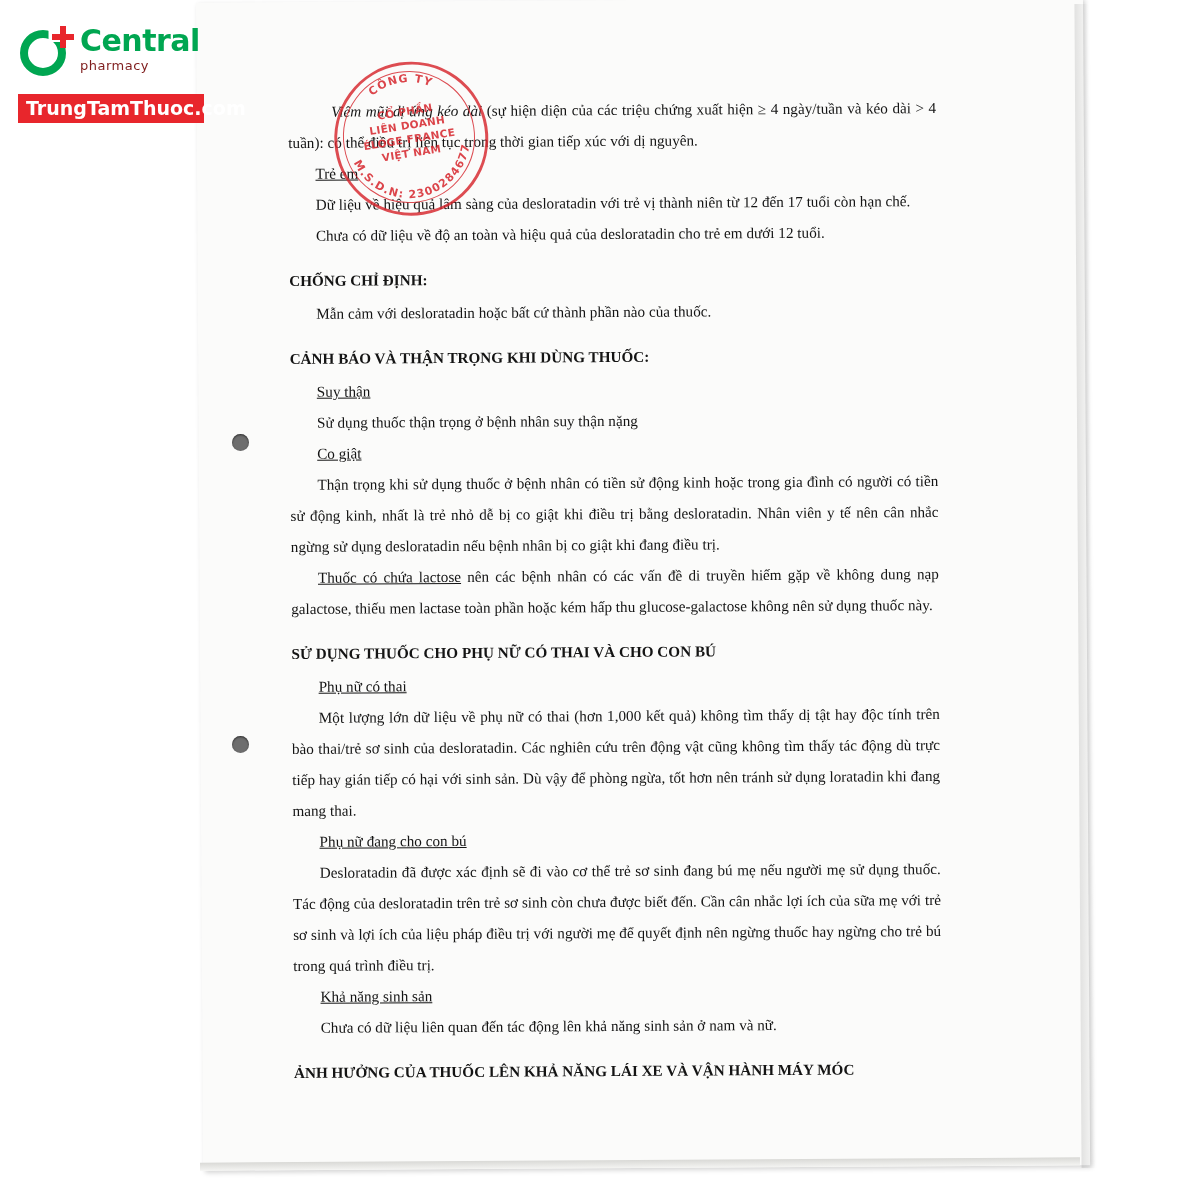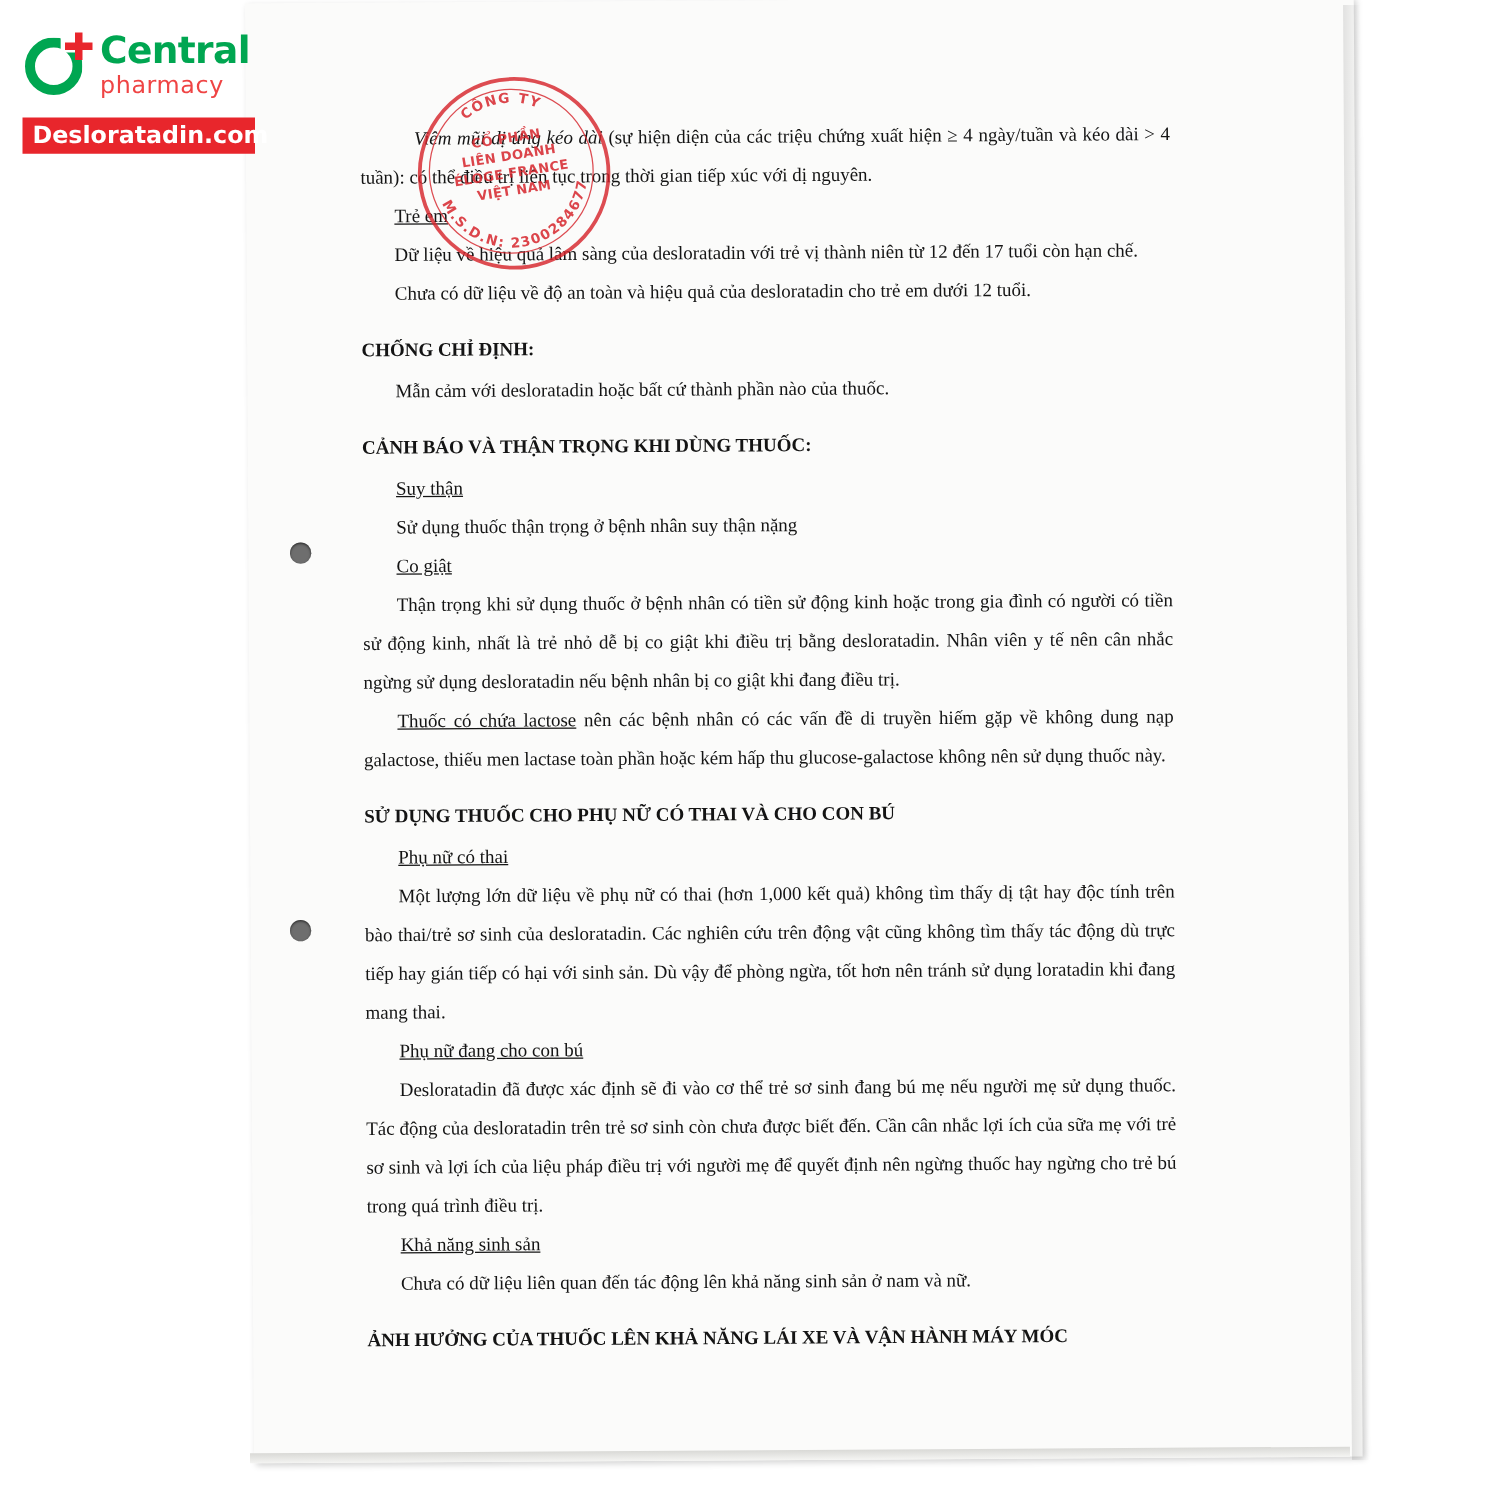--- a/index.html
+++ b/index.html
@@ -59,22 +59,22 @@
   #logo-text { line-height: 1; }
   #logo-title {
     font-family: "DejaVu Sans", sans-serif;
     font-weight: bold;
     font-size: 30px;
     color: #00a651;
     letter-spacing: -0.5px;
   }
   #logo-sub {
     font-family: "DejaVu Sans", sans-serif;
-    font-size: 19px;
-    color: #ef4444;
+    font-size: 13px;
+    color: #7f1d1d;
     margin-top: 3px;
     letter-spacing: 0.5px;
   }
   #logo-band {
     margin-top: 8px;
     background: #e8262c;
     color: #ffffff;
     font-family: "DejaVu Sans", sans-serif;
     font-weight: bold;
     font-size: 19px;
@@ -261,14 +261,14 @@
       <div class="cross">
           <div class="h"></div>
           <div class="v"></div>
         </div>
     </div>
     <div id="logo-text">
       <div id="logo-title">Central</div>
       <div id="logo-sub">pharmacy</div>
     </div>
   </div>
-  <div id="logo-band">Desloratadin.com</div>
+  <div id="logo-band">TrungTamThuoc.com</div>
 </div>
 
 </body></html>

